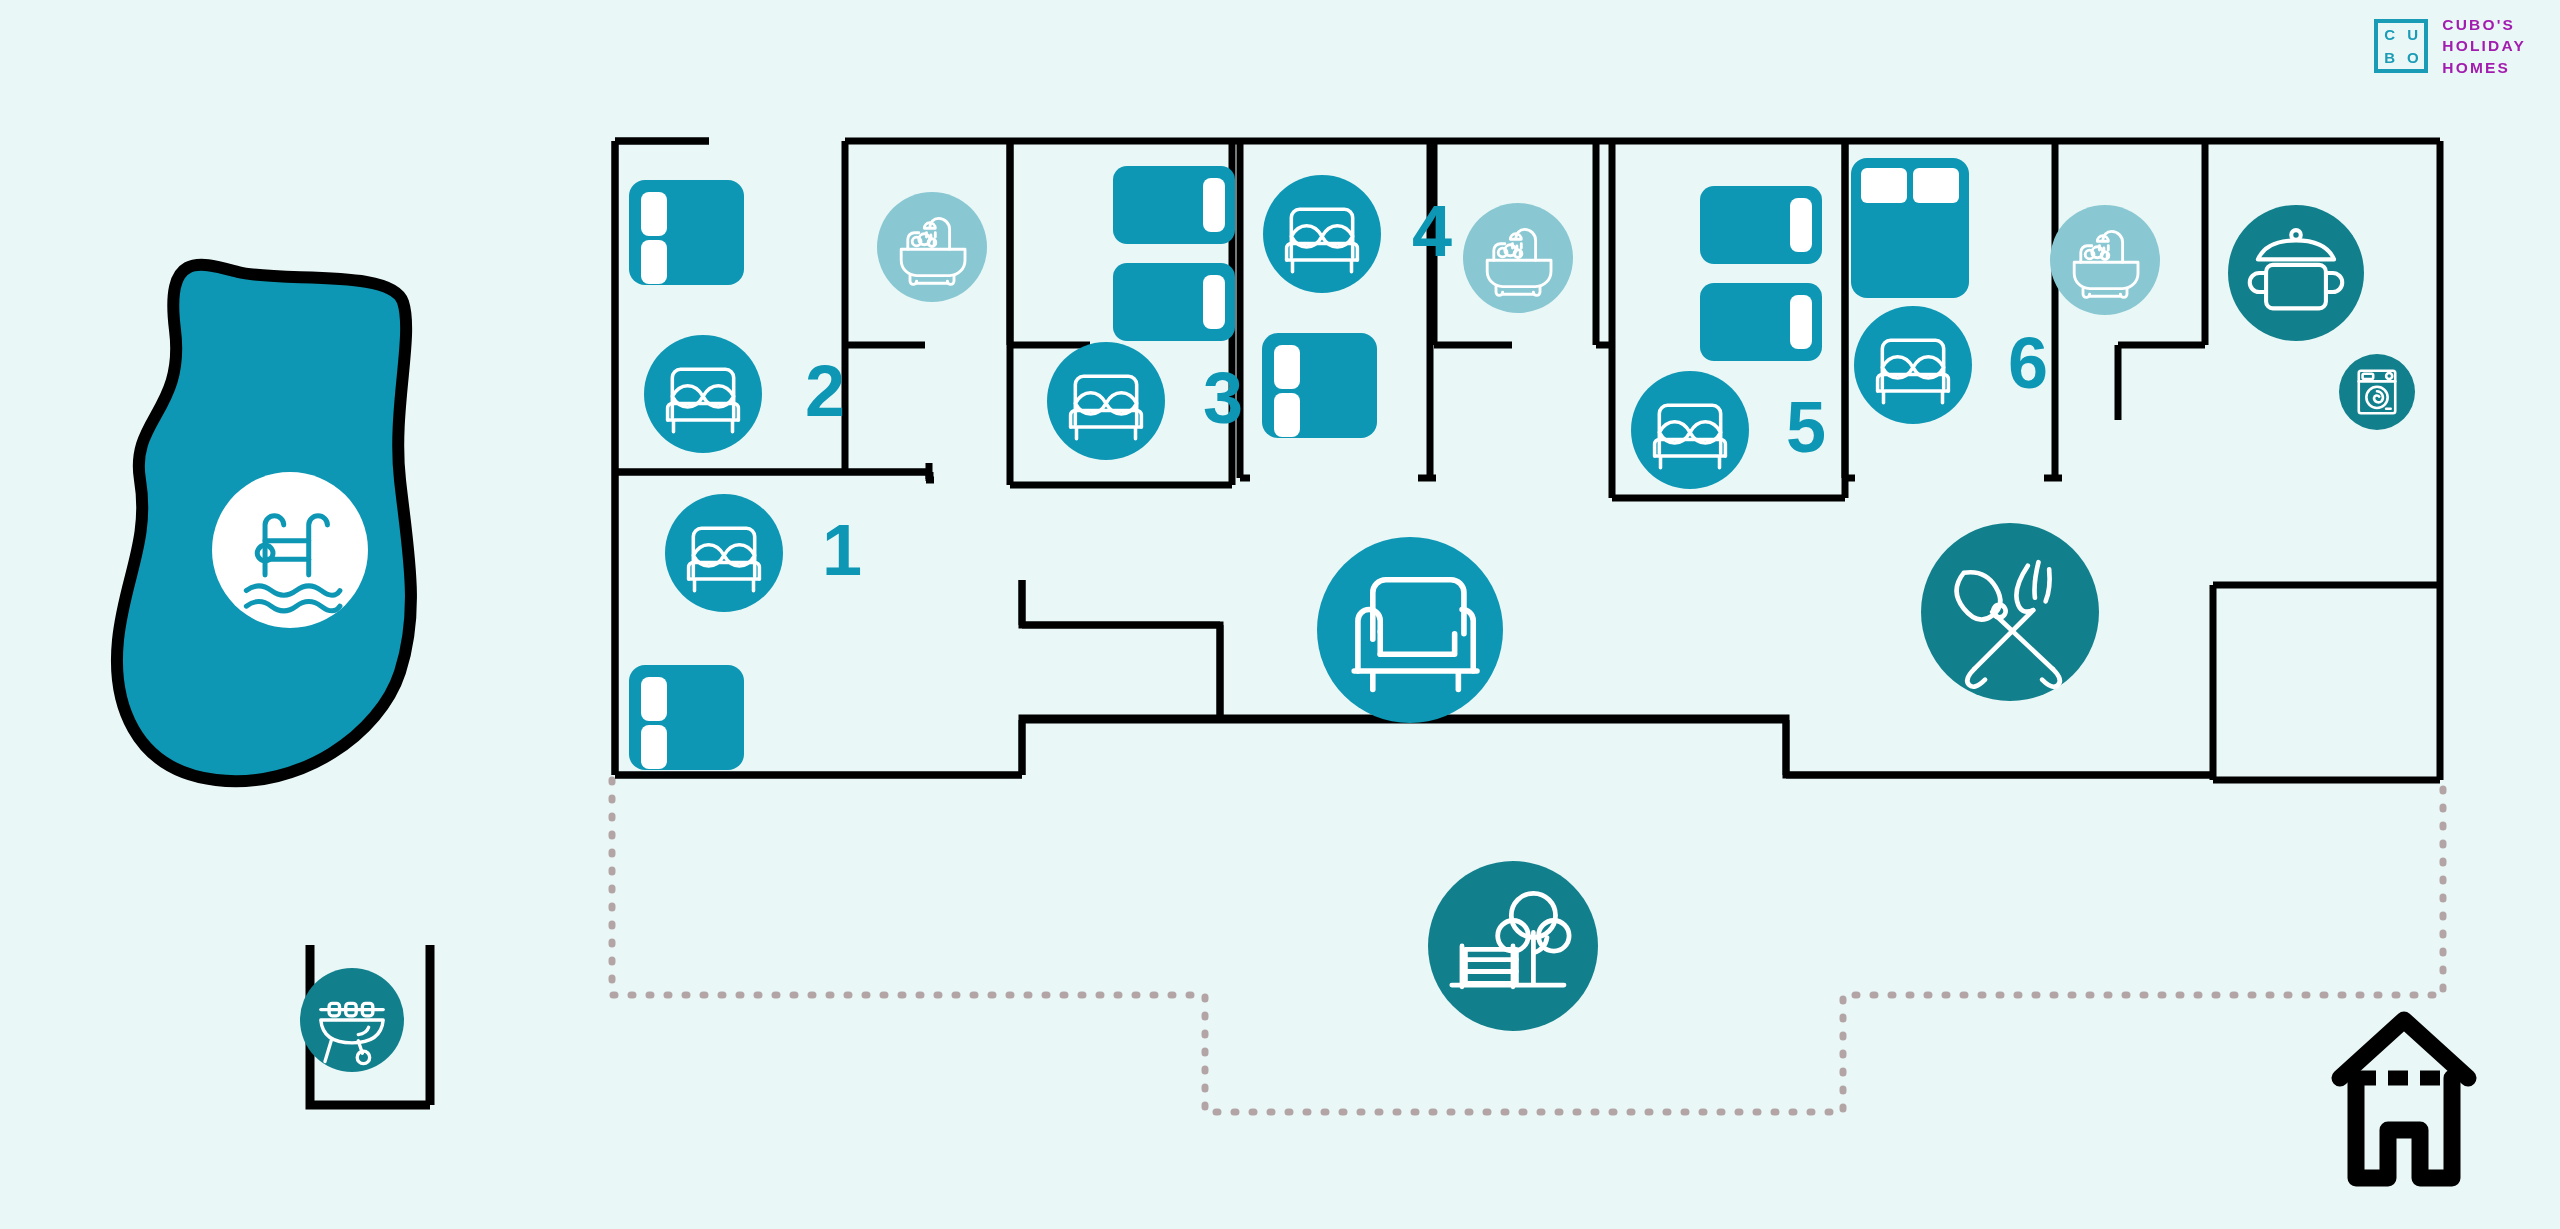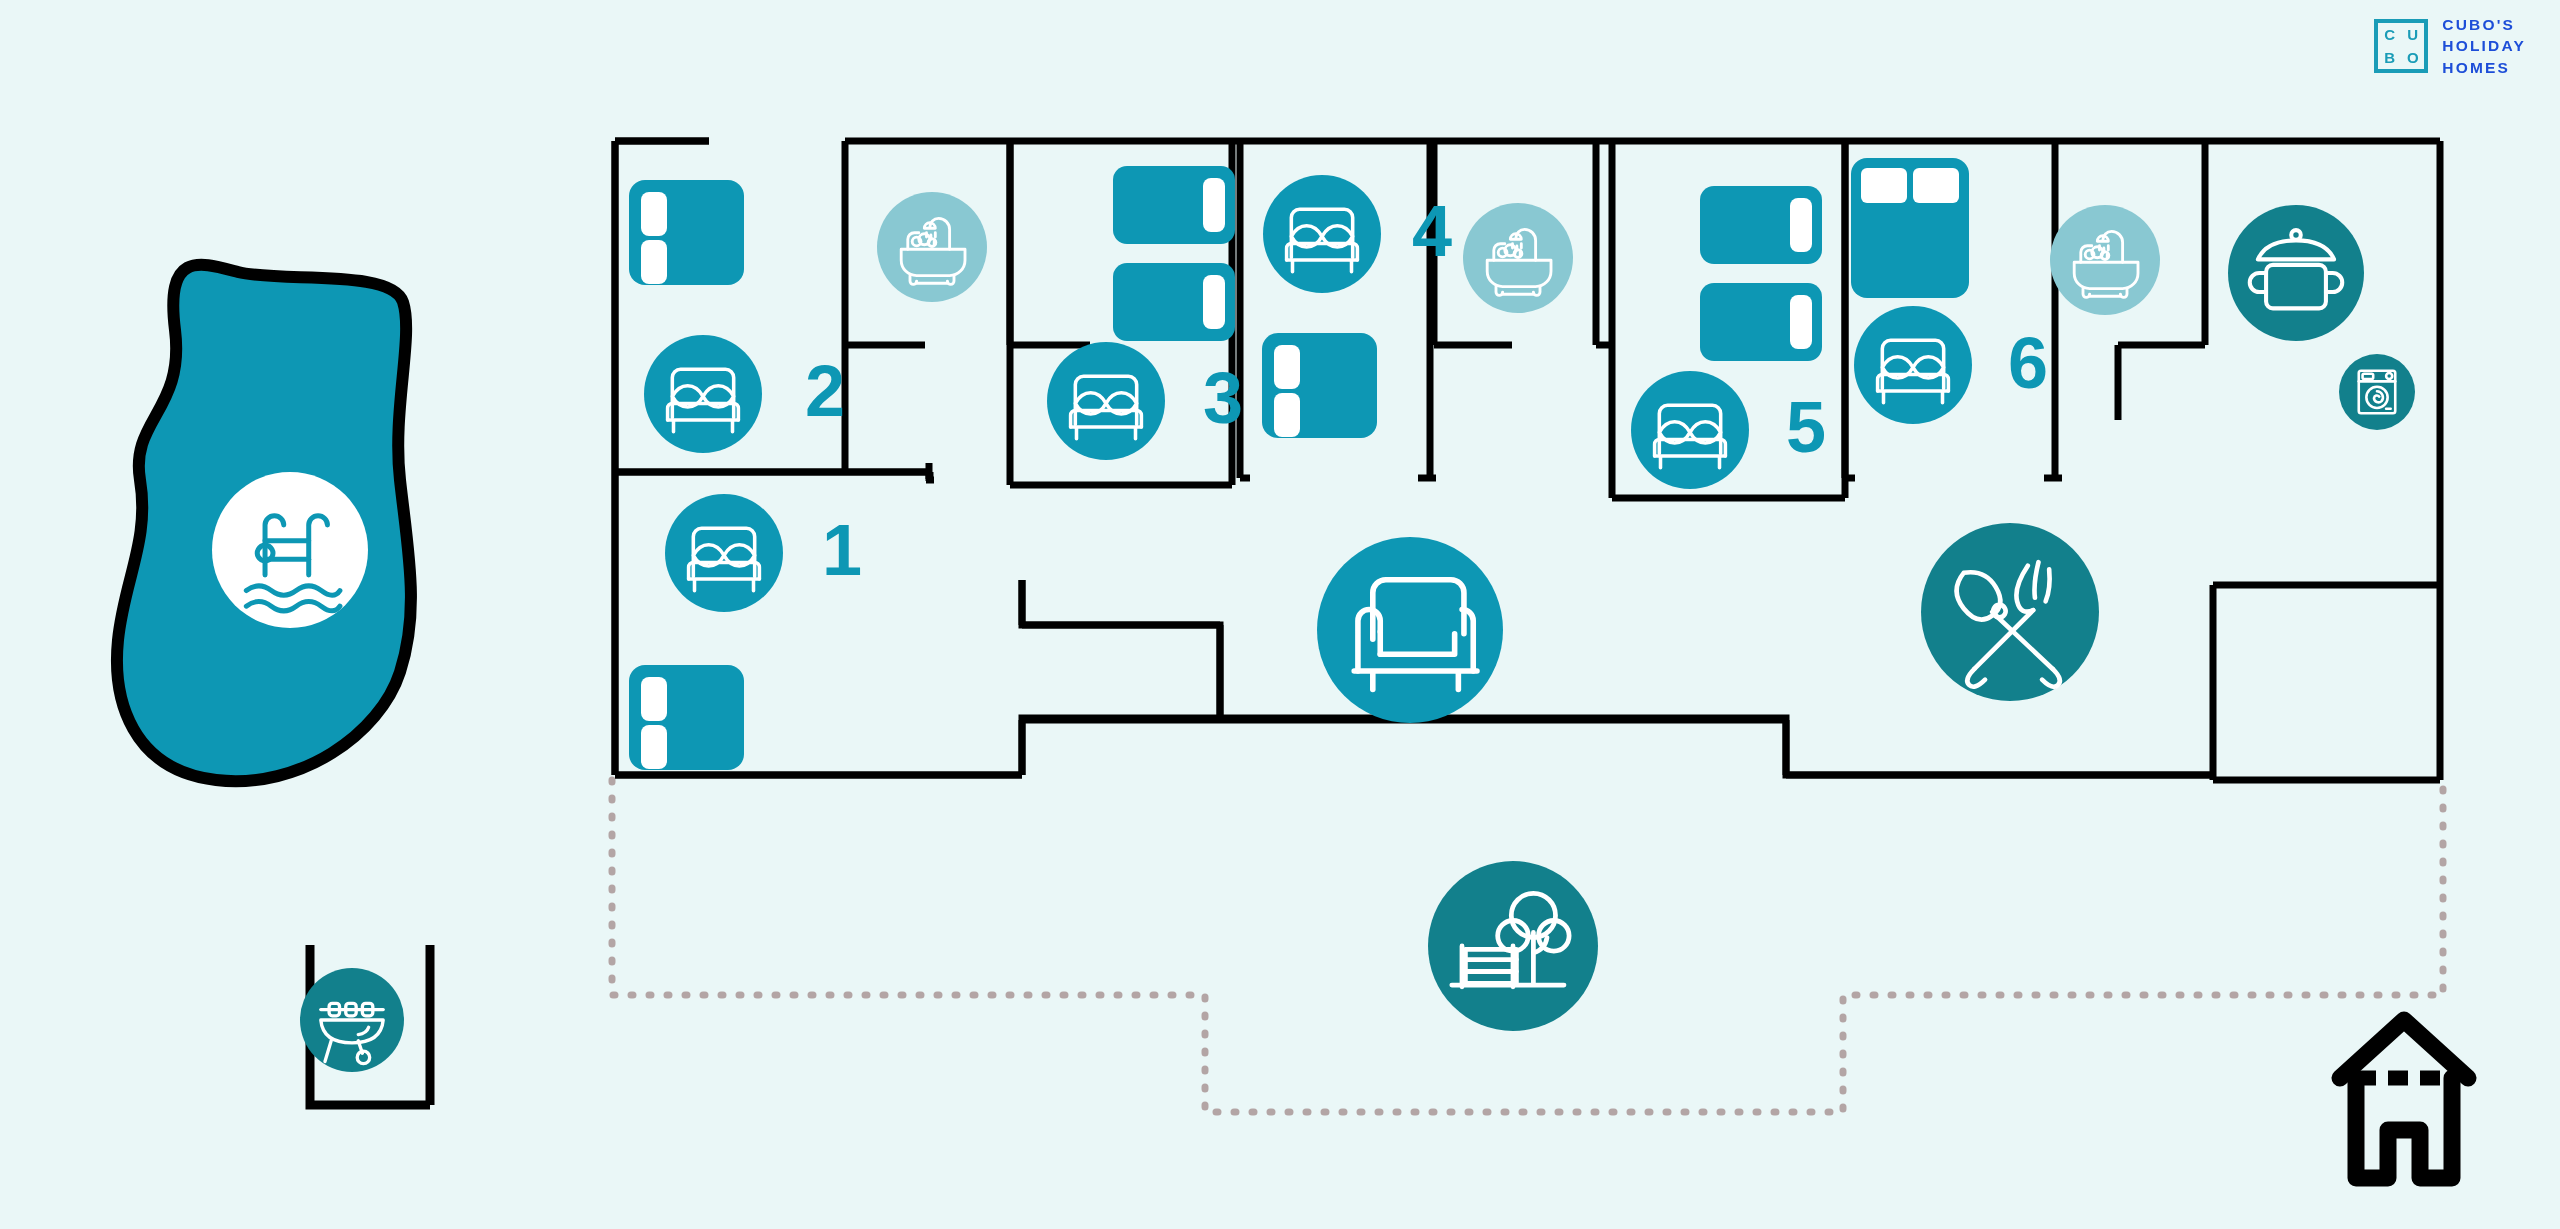--- a/index.html
+++ b/index.html
@@ -43,21 +43,21 @@
     grid-template-rows: 1fr 1fr;
     align-items: center;
     justify-items: center;
     color: #1a9cb7;
     font-weight: bold;
     font-size: 15px;
     letter-spacing: 0px;
     line-height: 1;
   }
   .logo-text {
-    color: #1d4ed8;
+    color: #a21caf;
     font-weight: bold;
     font-size: 15.5px;
     letter-spacing: 2.2px;
     line-height: 1.38;
   }
   .logo-text div { white-space: nowrap; }
 </style>
 </head>
 <body>
 

